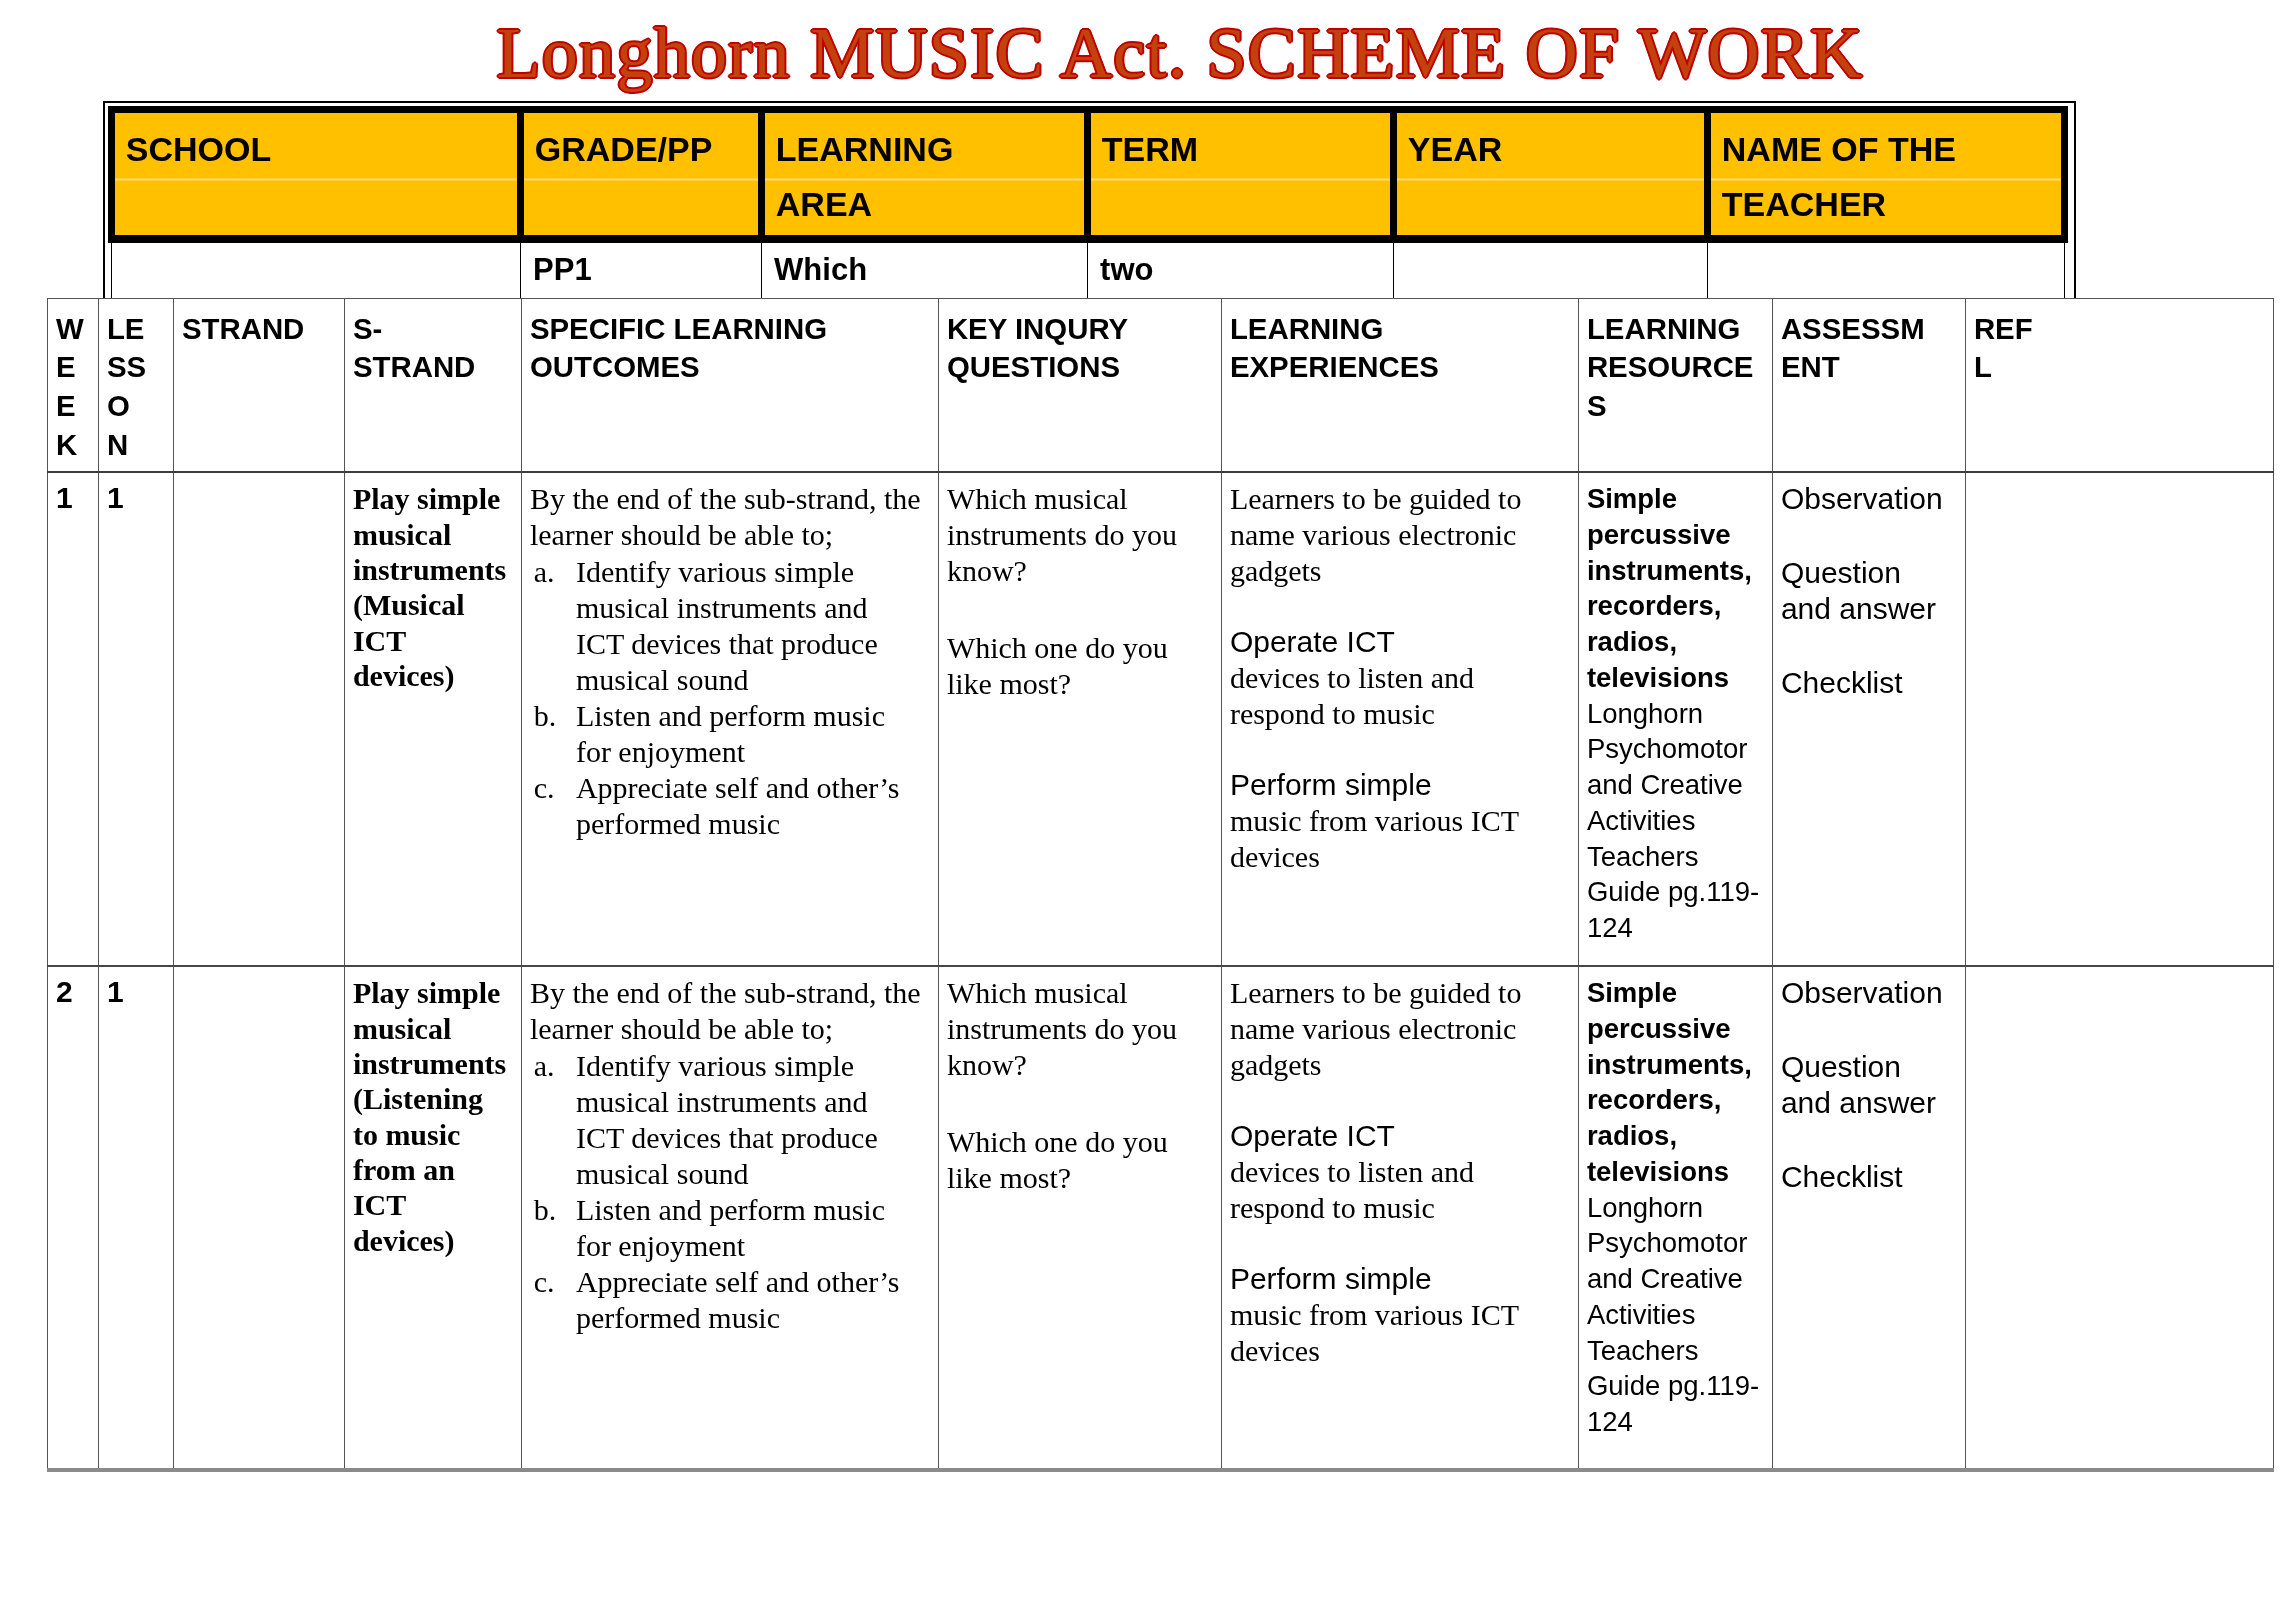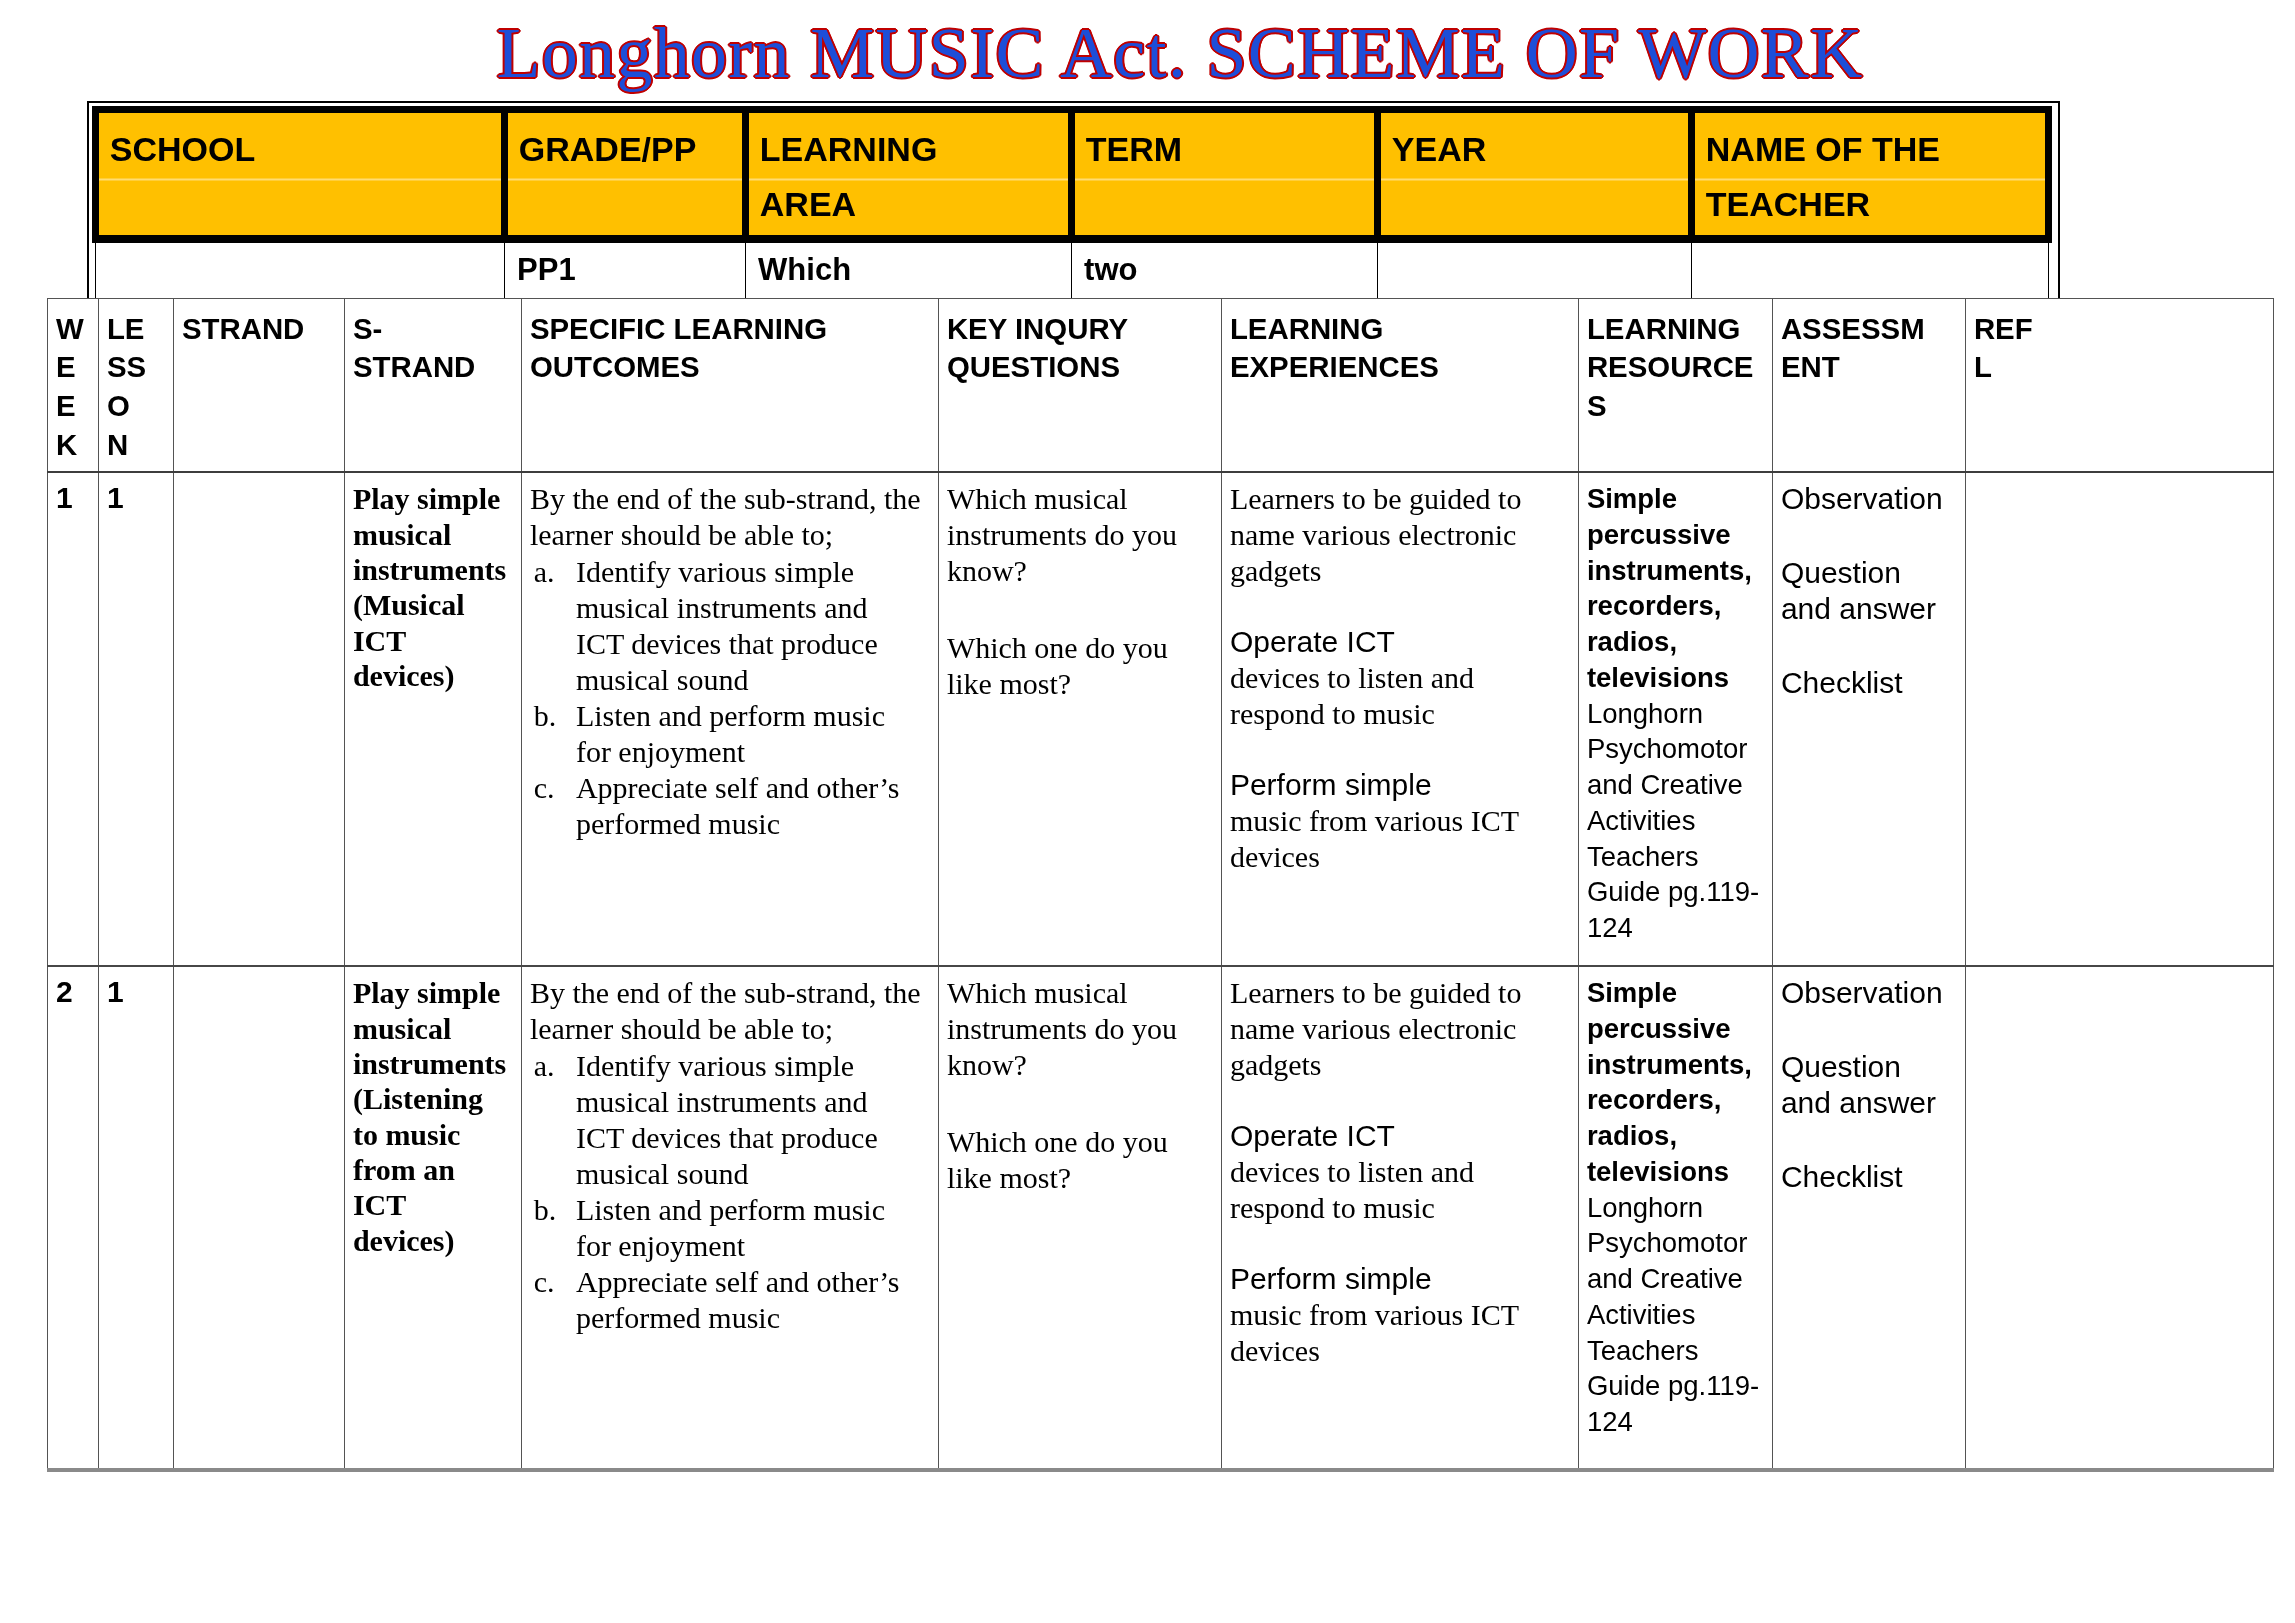--- a/index.html
+++ b/index.html
@@ -5,29 +5,29 @@
   * { margin:0; padding:0; box-sizing:border-box; }
   html,body { background:#e8e8e8; }
   .page {
     position:relative; width:2295px; height:1623px; background:#ffffff;
     font-family:"Liberation Sans", sans-serif; color:#000; overflow:hidden;
   }
   
   .doc-title {
     position:absolute; top:11.8px; left:0; width:100%; text-align:center; padding-left:65px;
     font-family:"Liberation Serif", serif; font-size:72px; font-weight:400; letter-spacing:1.3px;
-    color:#1d4ed8;
+    color:#c2410c;
     text-shadow:
       2px 0 0 #c00000, -2px 0 0 #c00000, 0 2px 0 #c00000, 0 -2px 0 #c00000,
       1.3px 1.3px 0 #c00000, -1.3px -1.3px 0 #c00000, 1.3px -1.3px 0 #c00000, -1.3px 1.3px 0 #c00000;
     white-space:nowrap;
   }
   
   .info-wrap {
-    position:absolute; left:87px; top:101px; width:1973px;
+    position:absolute; left:103px; top:101px; width:1973px;
     border:2.6px solid #000; border-bottom:5.2px solid #000; padding:3.3px; background:#fff;
   }
   .info-table { border-collapse:collapse; table-layout:fixed; width:1953px; }
   .info-table th {
     background:linear-gradient(to bottom, rgba(0,0,0,0) 0 65px, rgba(255,255,255,0.45) 65px 67px, rgba(0,0,0,0) 67px) #FFC000;
     border:7.2px solid #000; height:118px; vertical-align:top; text-align:left;
     font-size:34px; font-weight:bold; line-height:1.6; padding:9.2px 3.9px 3.9px 10.5px;
     white-space:pre-line;
   }
   .info-table td {

